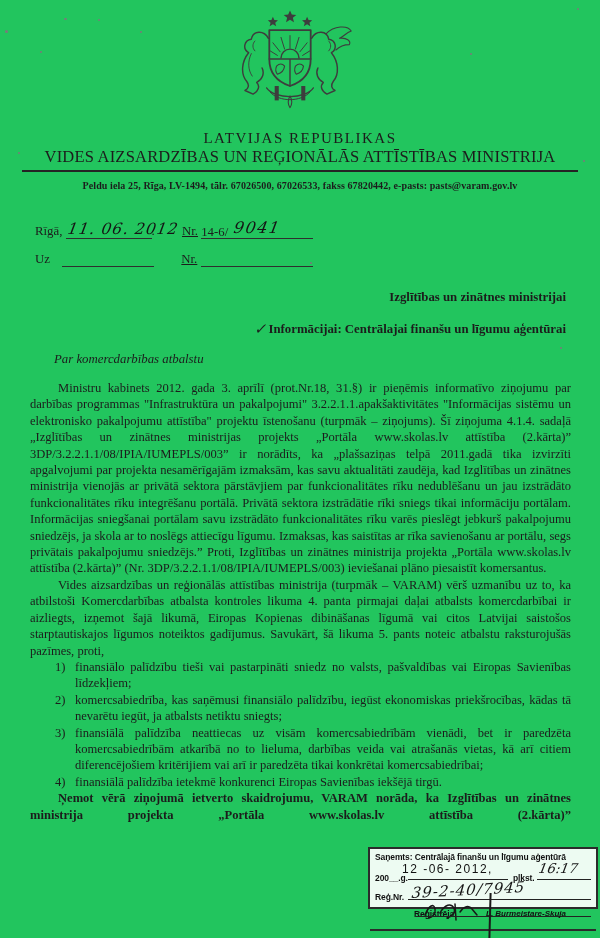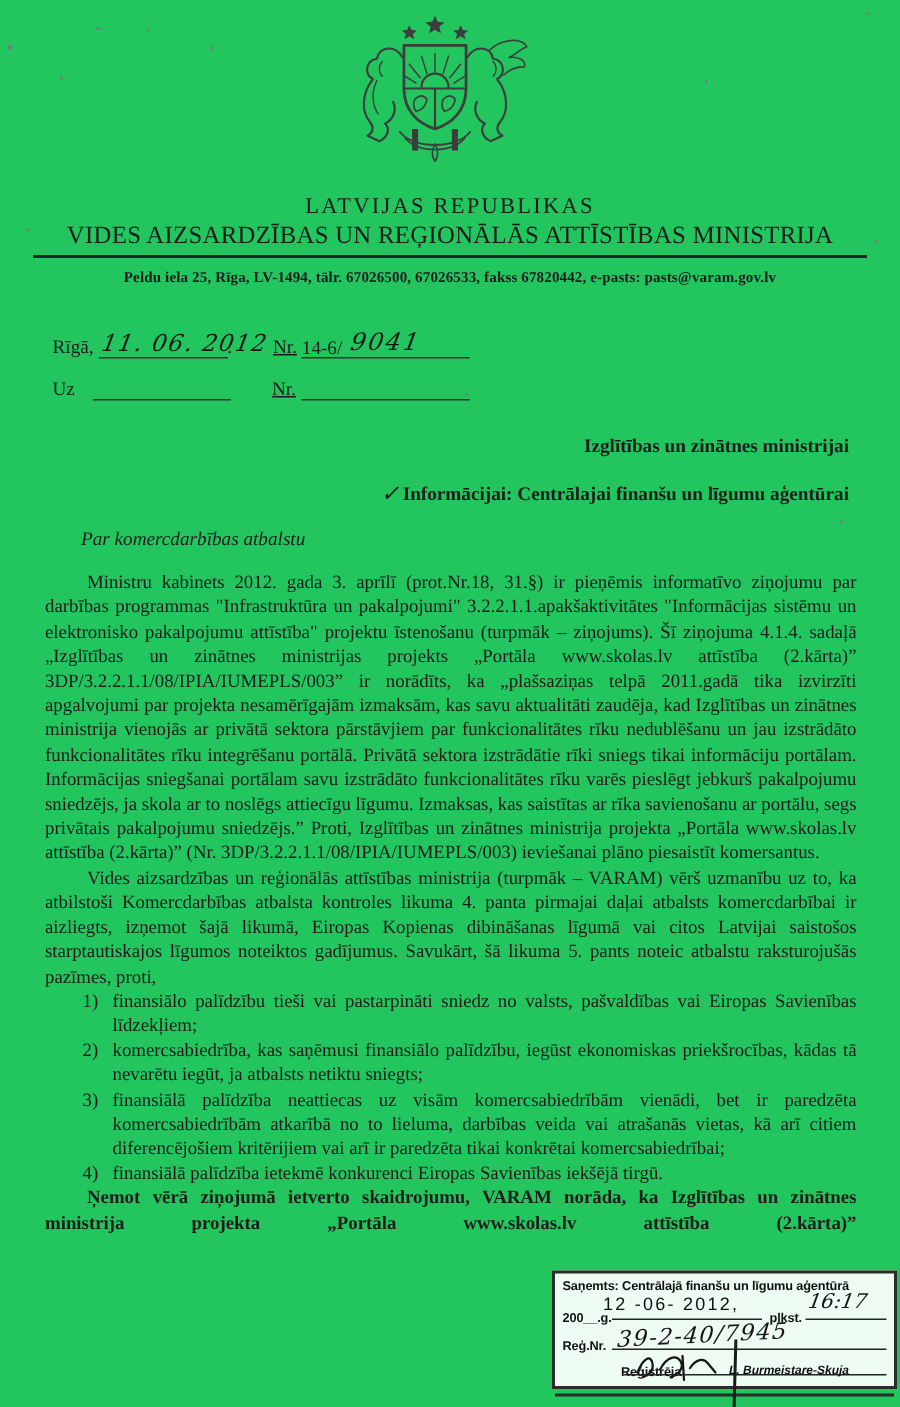--- a/index.html
+++ b/index.html
@@ -36,21 +36,21 @@
 
   
   .docbody{top:380px;left:30px;width:541px;font-size:12.55px;line-height:16.4px;
            text-align:justify;}
   .docbody p{margin:0;text-indent:28px;}
   .lrow{position:relative;padding-left:45px;text-indent:0;}
   .lnum{position:absolute;left:25px;top:0;}
   .p-last{text-align-last:justify;font-weight:bold;}
 
   
-  .stamp{left:368px;top:847px;width:230px;height:79px;border:2px solid #2b2b2b;
+  .stamp{left:368px;top:847px;width:230px;height:62px;border:2px solid #2b2b2b;
          box-sizing:border-box;font-family:"Liberation Sans",sans-serif;color:#111;
          background:rgba(255,255,255,0.92);}
   .stamp .abs{white-space:nowrap;}
   .st-label{font-size:8.5px;font-weight:700;letter-spacing:-0.1px;}
   .st-received{top:3px;left:5px;}
   .st-year{top:24px;left:5px;}
   .st-date{top:13px;left:32px;font-size:12px;font-weight:400;letter-spacing:1.5px;}
   .st-plkst{top:24px;left:143px;}
   .st-time{top:11px;left:169px;font-size:13.5px;}
   .st-reg{top:43px;left:5px;}

